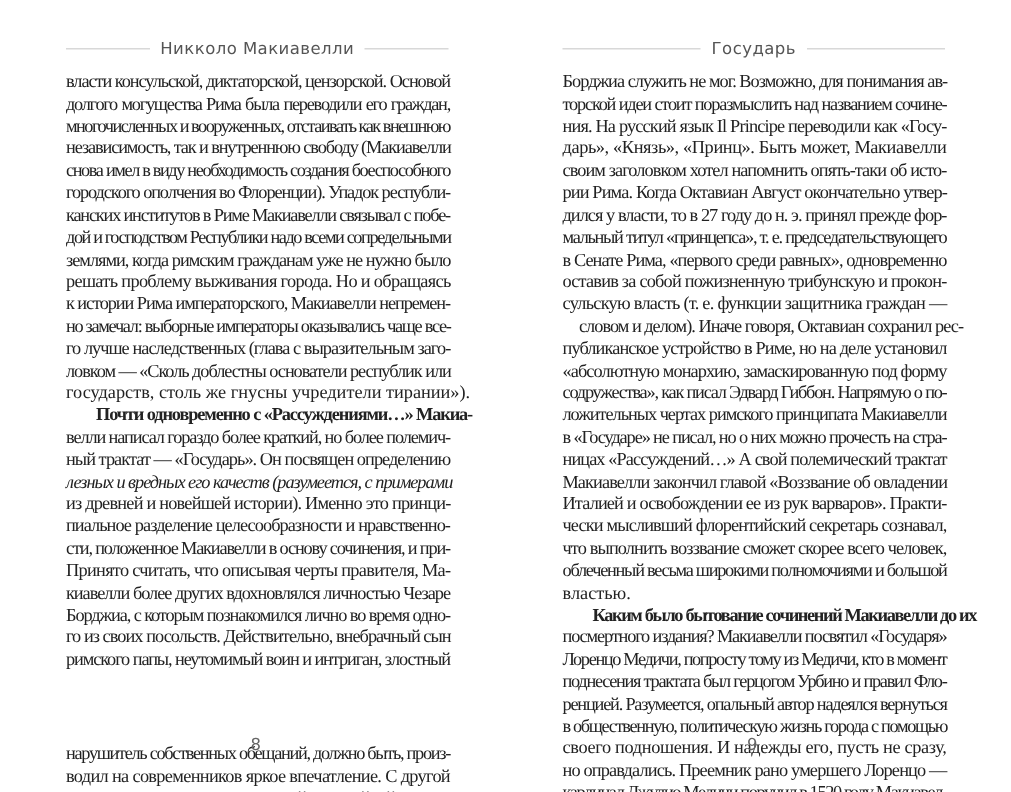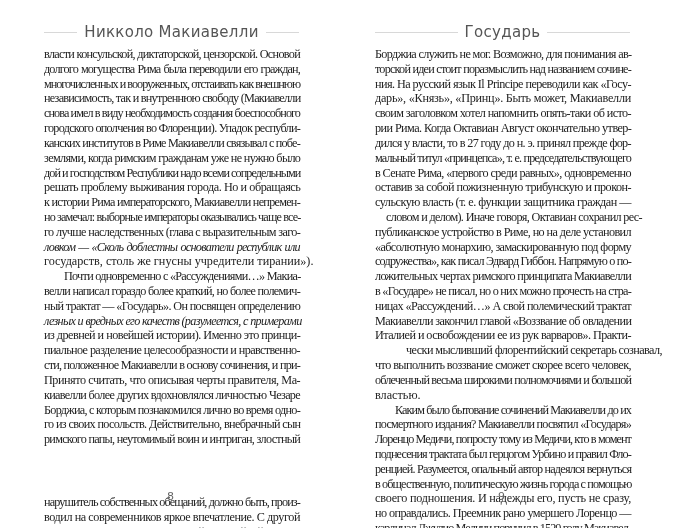--- a/index.html
+++ b/index.html
@@ -3,37 +3,37 @@
 <meta charset="utf-8">
 <style>
   html, body { margin: 0; padding: 0; background: #ffffff; }
   body { width: 674px; height: 528px; position: relative; overflow: hidden; }
   .page { position: absolute; top: 0; height: 528px; width: 337px; }
   .page.left { left: 0; }
   .page.right { left: 337px; }
   .running-head {
     position: absolute; top: 24px; height: 16px;
     display: flex; align-items: center;
-    font-family: "DejaVu Sans", sans-serif; font-size: 15px; color: #555;
+    font-family: "DejaVu Sans", sans-serif; font-size: 11px; color: #555;
     letter-spacing: 0.3px;
   }
   .page.left .running-head { left: 44px; width: 255px; }
   .page.right .running-head { left: 38px; width: 255px; }
   .running-head .rule { flex: 1; height: 1px; background: #d8d8d8; }
   .running-head .title { padding: 0 7px; white-space: nowrap; }
   .body-text {
     position: absolute; top: 47px;
     font-family: "Liberation Serif", "DejaVu Serif", serif;
     font-size: 12.2px; line-height: 14.82px; color: #222;
   }
   .page.left .body-text { left: 44px; width: 256px; }
   .page.right .body-text { left: 38px; width: 256px; }
   .line { display: block; white-space: nowrap; text-align: justify; text-align-last: justify; height: 14.82px; overflow: visible; }
   .line.last { text-align-last: left; }
-  .line.indent { padding-left: 20px; }
+  .line.indent { padding-left: 20px; font-weight: bold; }
   .folio {
     position: absolute; top: 490px;
     font-family: "DejaVu Sans", sans-serif; font-size: 11px; color: #666;
   }
   .page.left .folio { left: 167px; }
   .page.right .folio { left: 161px; }
 </style>
 </head>
 <body>
 
@@ -44,27 +44,27 @@
     <span class="rule"></span>
   </div>
   <div class="body-text">
       <span class="line" style="white-space: nowrap; display: block; letter-spacing: -0.698113px;">власти консульской, диктаторской, цензорской. Основой</span>
       <span class="line" style="white-space: nowrap; display: block; letter-spacing: -0.830189px;">долгого могущества Рима была переводили его граждан,</span>
       <span class="line" style="white-space: nowrap; display: block; letter-spacing: -1px;">многочисленных и вооруженных, отстаивать как внешнюю</span>
       <span class="line" style="white-space: nowrap; display: block; letter-spacing: -0.745098px;">независимость, так и внутреннюю свободу (Макиавелли</span>
       <span class="line" style="white-space: nowrap; display: block; letter-spacing: -0.925926px;">снова имел в виду необходимость создания боеспособного</span>
       <span class="line" style="white-space: nowrap; display: block; letter-spacing: -0.730769px;">городского ополчения во Флоренции). Упадок республи-</span>
       <span class="line" style="white-space: nowrap; display: block; letter-spacing: -0.792453px;">канских институтов в Риме Макиавелли связывал с побе-</span>
+      <span class="line" style="white-space: nowrap; display: block; letter-spacing: -0.943396px;">дой и господством Республики надо всеми сопредельными</span>
       <span class="line" style="white-space: nowrap; display: block; letter-spacing: -0.66px;">землями, когда римским гражданам уже не нужно было</span>
-      <span class="line" style="white-space: nowrap; display: block; letter-spacing: -0.943396px;">дой и господством Республики надо всеми сопредельными</span>
       <span class="line" style="white-space: nowrap; display: block; letter-spacing: -0.4375px;">решать проблему выживания города. Но и обращаясь</span>
       <span class="line" style="white-space: nowrap; display: block; letter-spacing: -0.72549px;">к истории Рима императорского, Макиавелли непремен-</span>
       <span class="line" style="white-space: nowrap; display: block; letter-spacing: -0.867925px;">но замечал: выборные императоры оказывались чаще все-</span>
       <span class="line" style="white-space: nowrap; display: block; letter-spacing: -0.634615px;">го лучше наследственных (глава с выразительным заго-</span>
-      <span class="line" style="white-space: nowrap; display: block; letter-spacing: -0.7px; font-style: italic;">ловком — «Сколь доблестны основатели республик или</span>
+      <span class="line" style="white-space: nowrap; display: block; letter-spacing: -0.7px;">ловком — «Сколь доблестны основатели республик или</span>
       <span class="line last">государств, столь же гнусны учредители тирании»).</span>
       <span class="line indent" style="white-space: nowrap; display: block; letter-spacing: -0.727273px;">Почти одновременно с «Рассуждениями…» Макиа-</span>
       <span class="line" style="white-space: nowrap; display: block; letter-spacing: -0.740741px;">велли написал гораздо более краткий, но более полемич-</span>
       <span class="line" style="white-space: nowrap; display: block; letter-spacing: -0.632653px;">ный трактат — «Государь». Он посвящен определению</span>
       <span class="line" style="white-space: nowrap; display: block; letter-spacing: -0.679245px; font-style: italic;">лезных и вредных его качеств (разумеется, с примерами</span>
       <span class="line" style="white-space: nowrap; display: block; letter-spacing: -0.52px;">из древней и новейшей истории). Именно это принци-</span>
       <span class="line" style="white-space: nowrap; display: block; letter-spacing: -0.627451px;">пиальное разделение целесообразности и нравственно-</span>
       <span class="line" style="white-space: nowrap; display: block; letter-spacing: -0.773585px;">сти, положенное Макиавелли в основу сочинения, и при-</span>
       <span class="line" style="white-space: nowrap; display: block; letter-spacing: -0.46px;">Принято считать, что описывая черты правителя, Ма-</span>
       <span class="line" style="white-space: nowrap; display: block; letter-spacing: -0.686275px;">киавелли более других вдохновлялся личностью Чезаре</span>
@@ -98,21 +98,21 @@
       <span class="line" style="white-space: nowrap; display: block; letter-spacing: -0.48px;">сульскую власть (т. е. функции защитника граждан —</span>
       <span class="line" style="white-space: nowrap; display: block; letter-spacing: -0.660377px; margin-left: 11px;">словом и делом). Иначе говоря, Октавиан сохранил рес-</span>
       <span class="line" style="white-space: nowrap; display: block; letter-spacing: -0.596154px;">публиканское устройство в Риме, но на деле установил</span>
       <span class="line" style="white-space: nowrap; display: block; letter-spacing: -0.617021px;">«абсолютную монархию, замаскированную под форму</span>
       <span class="line" style="white-space: nowrap; display: block; letter-spacing: -0.811321px;">содружества», как писал Эдвард Гиббон. Напрямую о по-</span>
       <span class="line" style="white-space: nowrap; display: block; letter-spacing: -0.693878px;">ложительных чертах римского принципата Макиавелли</span>
       <span class="line" style="white-space: nowrap; display: block; letter-spacing: -0.745455px;">в «Государе» не писал, но о них можно прочесть на стра-</span>
       <span class="line" style="white-space: nowrap; display: block; letter-spacing: -0.604167px;">ницах «Рассуждений…» А свой полемический трактат</span>
       <span class="line" style="white-space: nowrap; display: block; letter-spacing: -0.6px;">Макиавелли закончил главой «Воззвание об овладении</span>
       <span class="line" style="white-space: nowrap; display: block; letter-spacing: -0.568627px;">Италией и освобождении ее из рук варваров». Практи-</span>
-      <span class="line" style="white-space: nowrap; display: block; letter-spacing: -0.571429px; margin-left: 31px;">чески мысливший флорентийский секретарь сознавал,</span>
+      <span class="line" style="white-space: nowrap; display: block; letter-spacing: -0.571429px;">чески мысливший флорентийский секретарь сознавал,</span>
       <span class="line" style="white-space: nowrap; display: block; letter-spacing: -0.576923px;">что выполнить воззвание сможет скорее всего человек,</span>
       <span class="line" style="white-space: nowrap; display: block; letter-spacing: -0.836735px;">облеченный весьма широкими полномочиями и большой</span>
       <span class="line last">властью.</span>
       <span class="line indent" style="white-space: nowrap; display: block; letter-spacing: -0.893617px;">Каким было бытование сочинений Макиавелли до их</span>
       <span class="line" style="white-space: nowrap; display: block; letter-spacing: -0.764706px;">посмертного издания? Макиавелли посвятил «Государя»</span>
       <span class="line" style="white-space: nowrap; display: block; letter-spacing: -0.90566px;">Лоренцо Медичи, попросту тому из Медичи, кто в момент</span>
       <span class="line" style="white-space: nowrap; display: block; letter-spacing: -0.849057px;">поднесения трактата был герцогом Урбино и правил Фло-</span>
       <span class="line" style="white-space: nowrap; display: block; letter-spacing: -0.796296px;">ренцией. Разумеется, опальный автор надеялся вернуться</span>
       <span class="line" style="white-space: nowrap; display: block; letter-spacing: -0.882353px;">в общественную, политическую жизнь города с помощью</span>
       <span class="line" style="white-space: nowrap; display: block; letter-spacing: -0.22449px;">своего подношения. И надежды его, пусть не сразу,</span>

